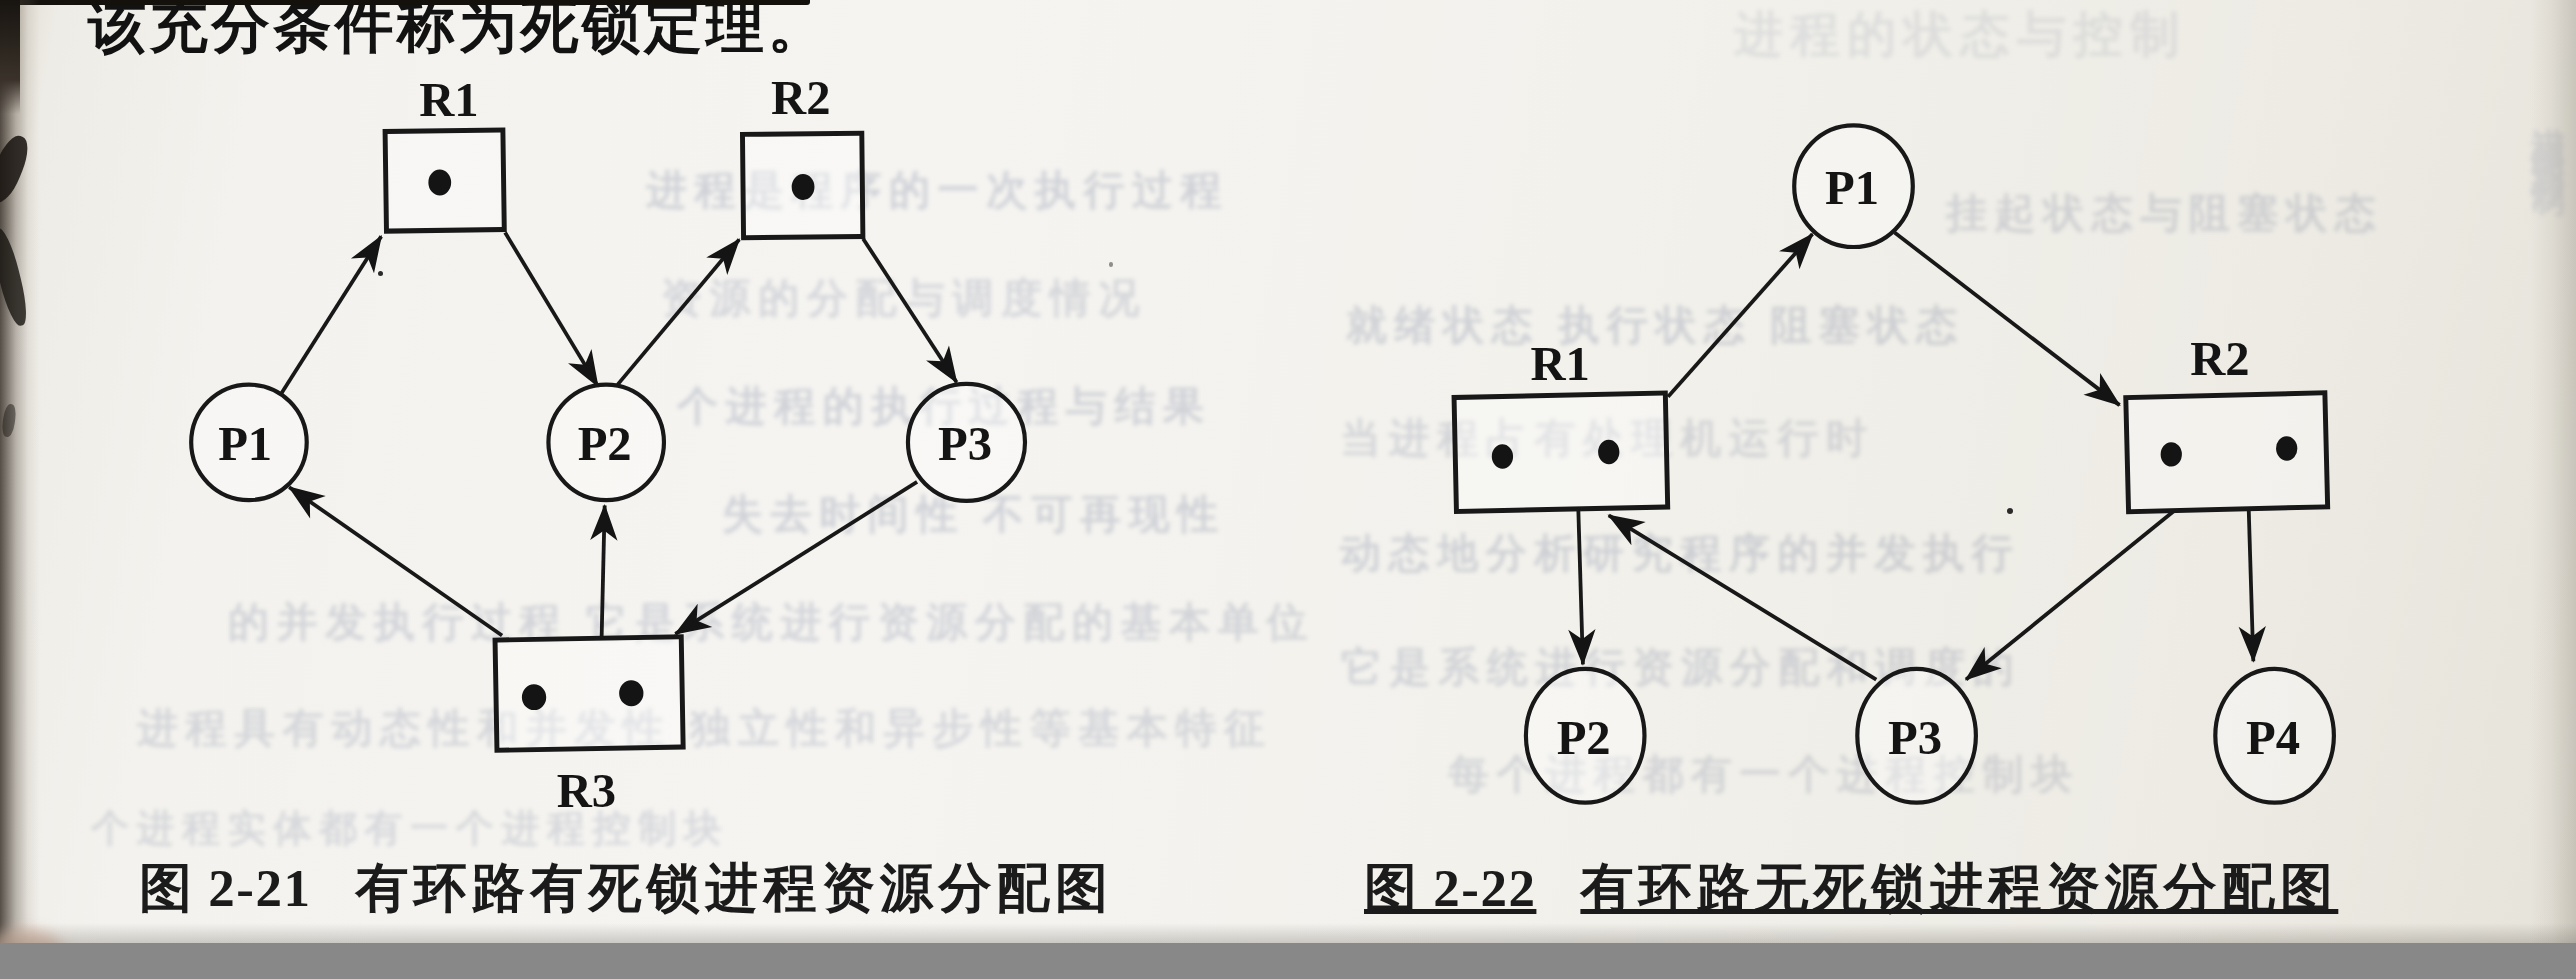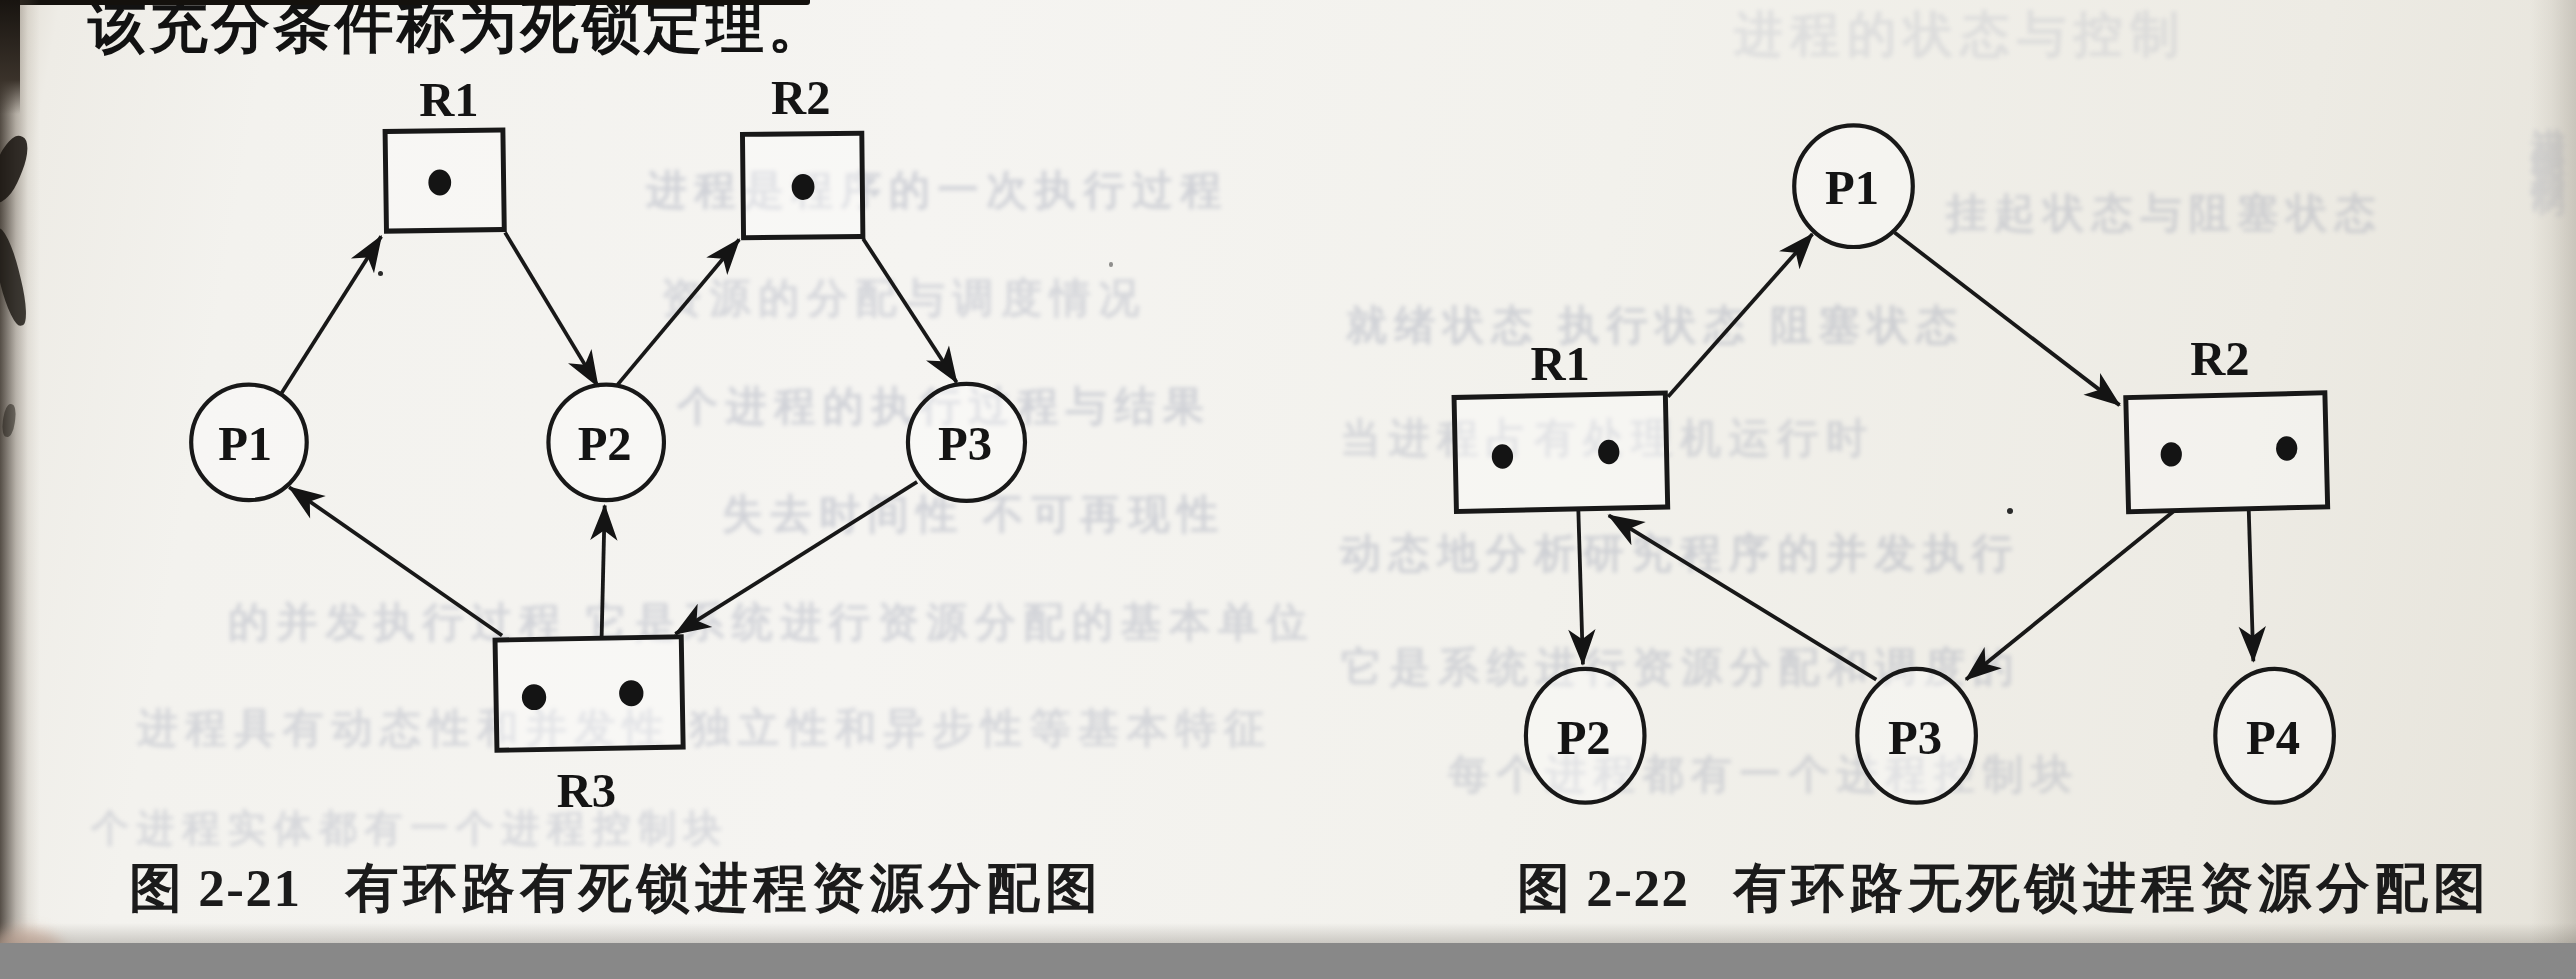--- a/index.html
+++ b/index.html
@@ -48,22 +48,22 @@
     position:absolute;left:88px;top:-12px;
     font-size:58px;font-weight:700;letter-spacing:3.8px;
     color:#121212;white-space:nowrap;
   }
   .caption{
     position:absolute;top:853px;
     font-size:53px;font-weight:700;color:#1b1b1b;
     white-space:nowrap;letter-spacing:5.3px;
   }
   .caption .prefix{margin-right:44px;letter-spacing:1.5px;}
-  .cap-left{left:129px;}
-  .cap-right{left:1517px;}
+  .cap-left{left:139px;}
+  .cap-right{left:1364px;text-decoration:underline;}
 
   
   svg.diagram{position:absolute;left:0;top:0;}
   .edge{stroke:#181818;stroke-width:5;fill:none;}
   .rbox{stroke:#181818;stroke-width:6.5;fill:rgba(255,255,255,.35);}
   .pnode{stroke:#181818;stroke-width:5.5;fill:rgba(255,255,255,.35);}
   .dot{fill:#141414;}
   .nlabel{font-family:"Liberation Serif",serif;font-size:64px;font-weight:600;fill:#141414;text-anchor:middle;}
 </style>
 </head>

